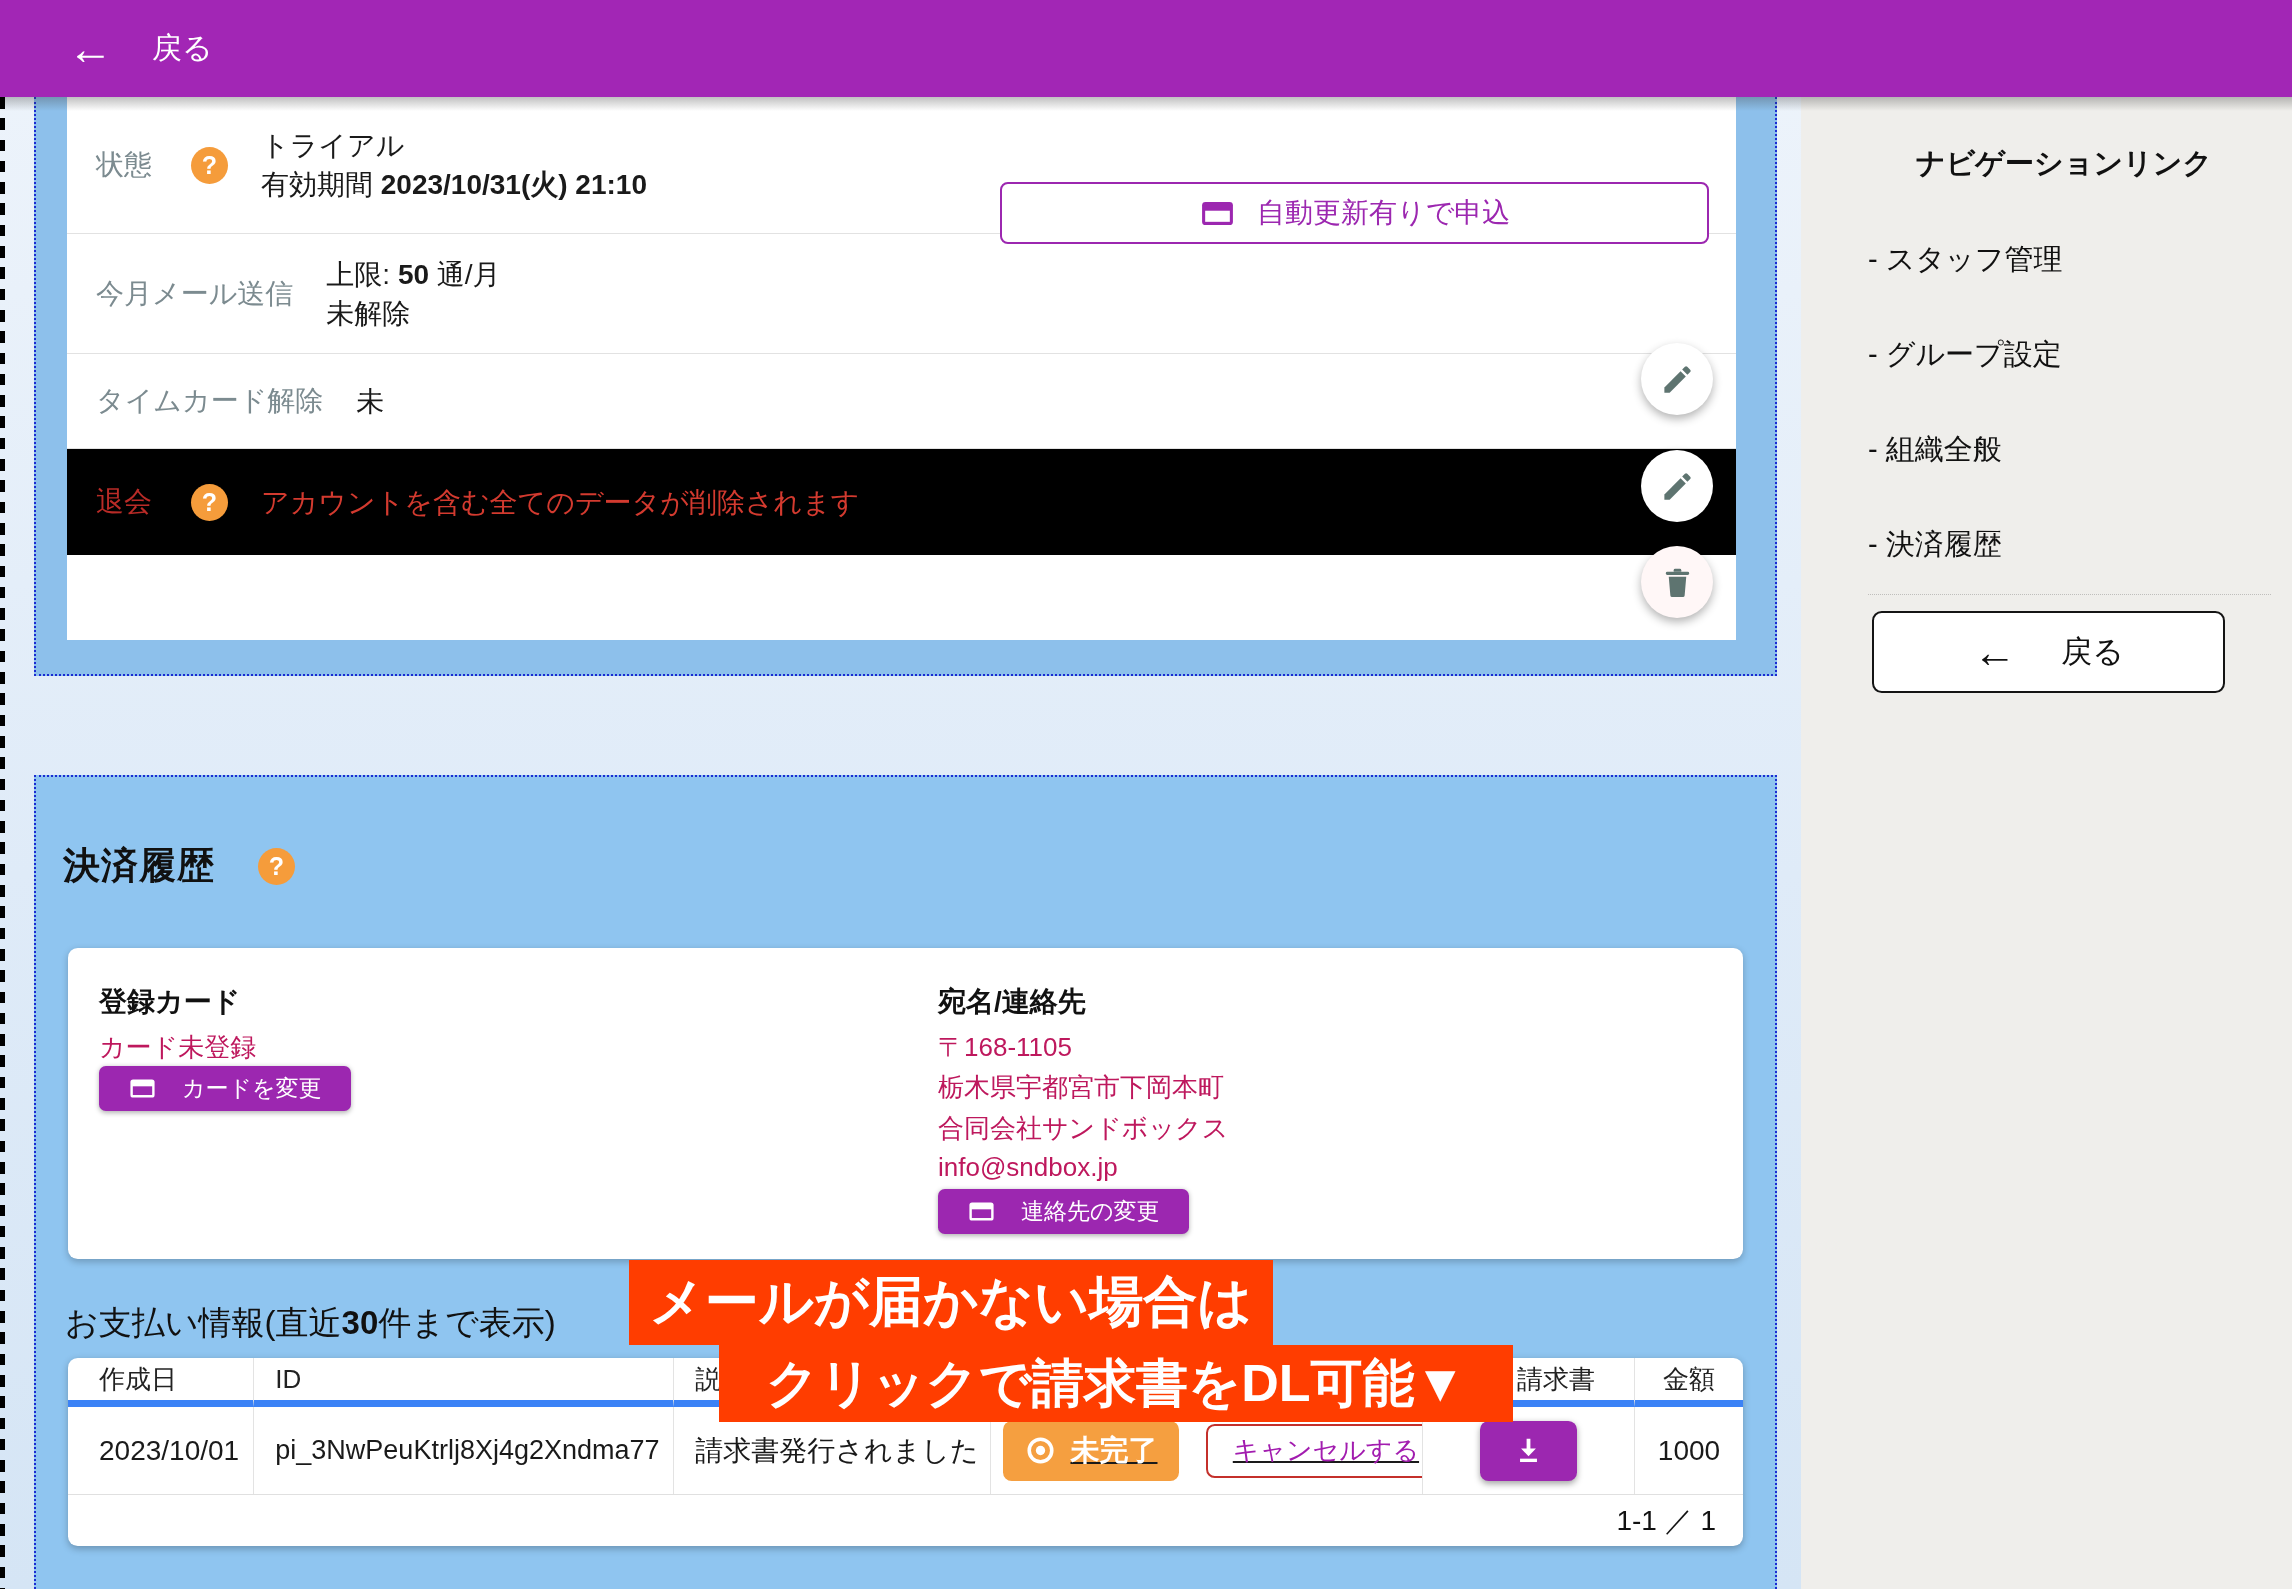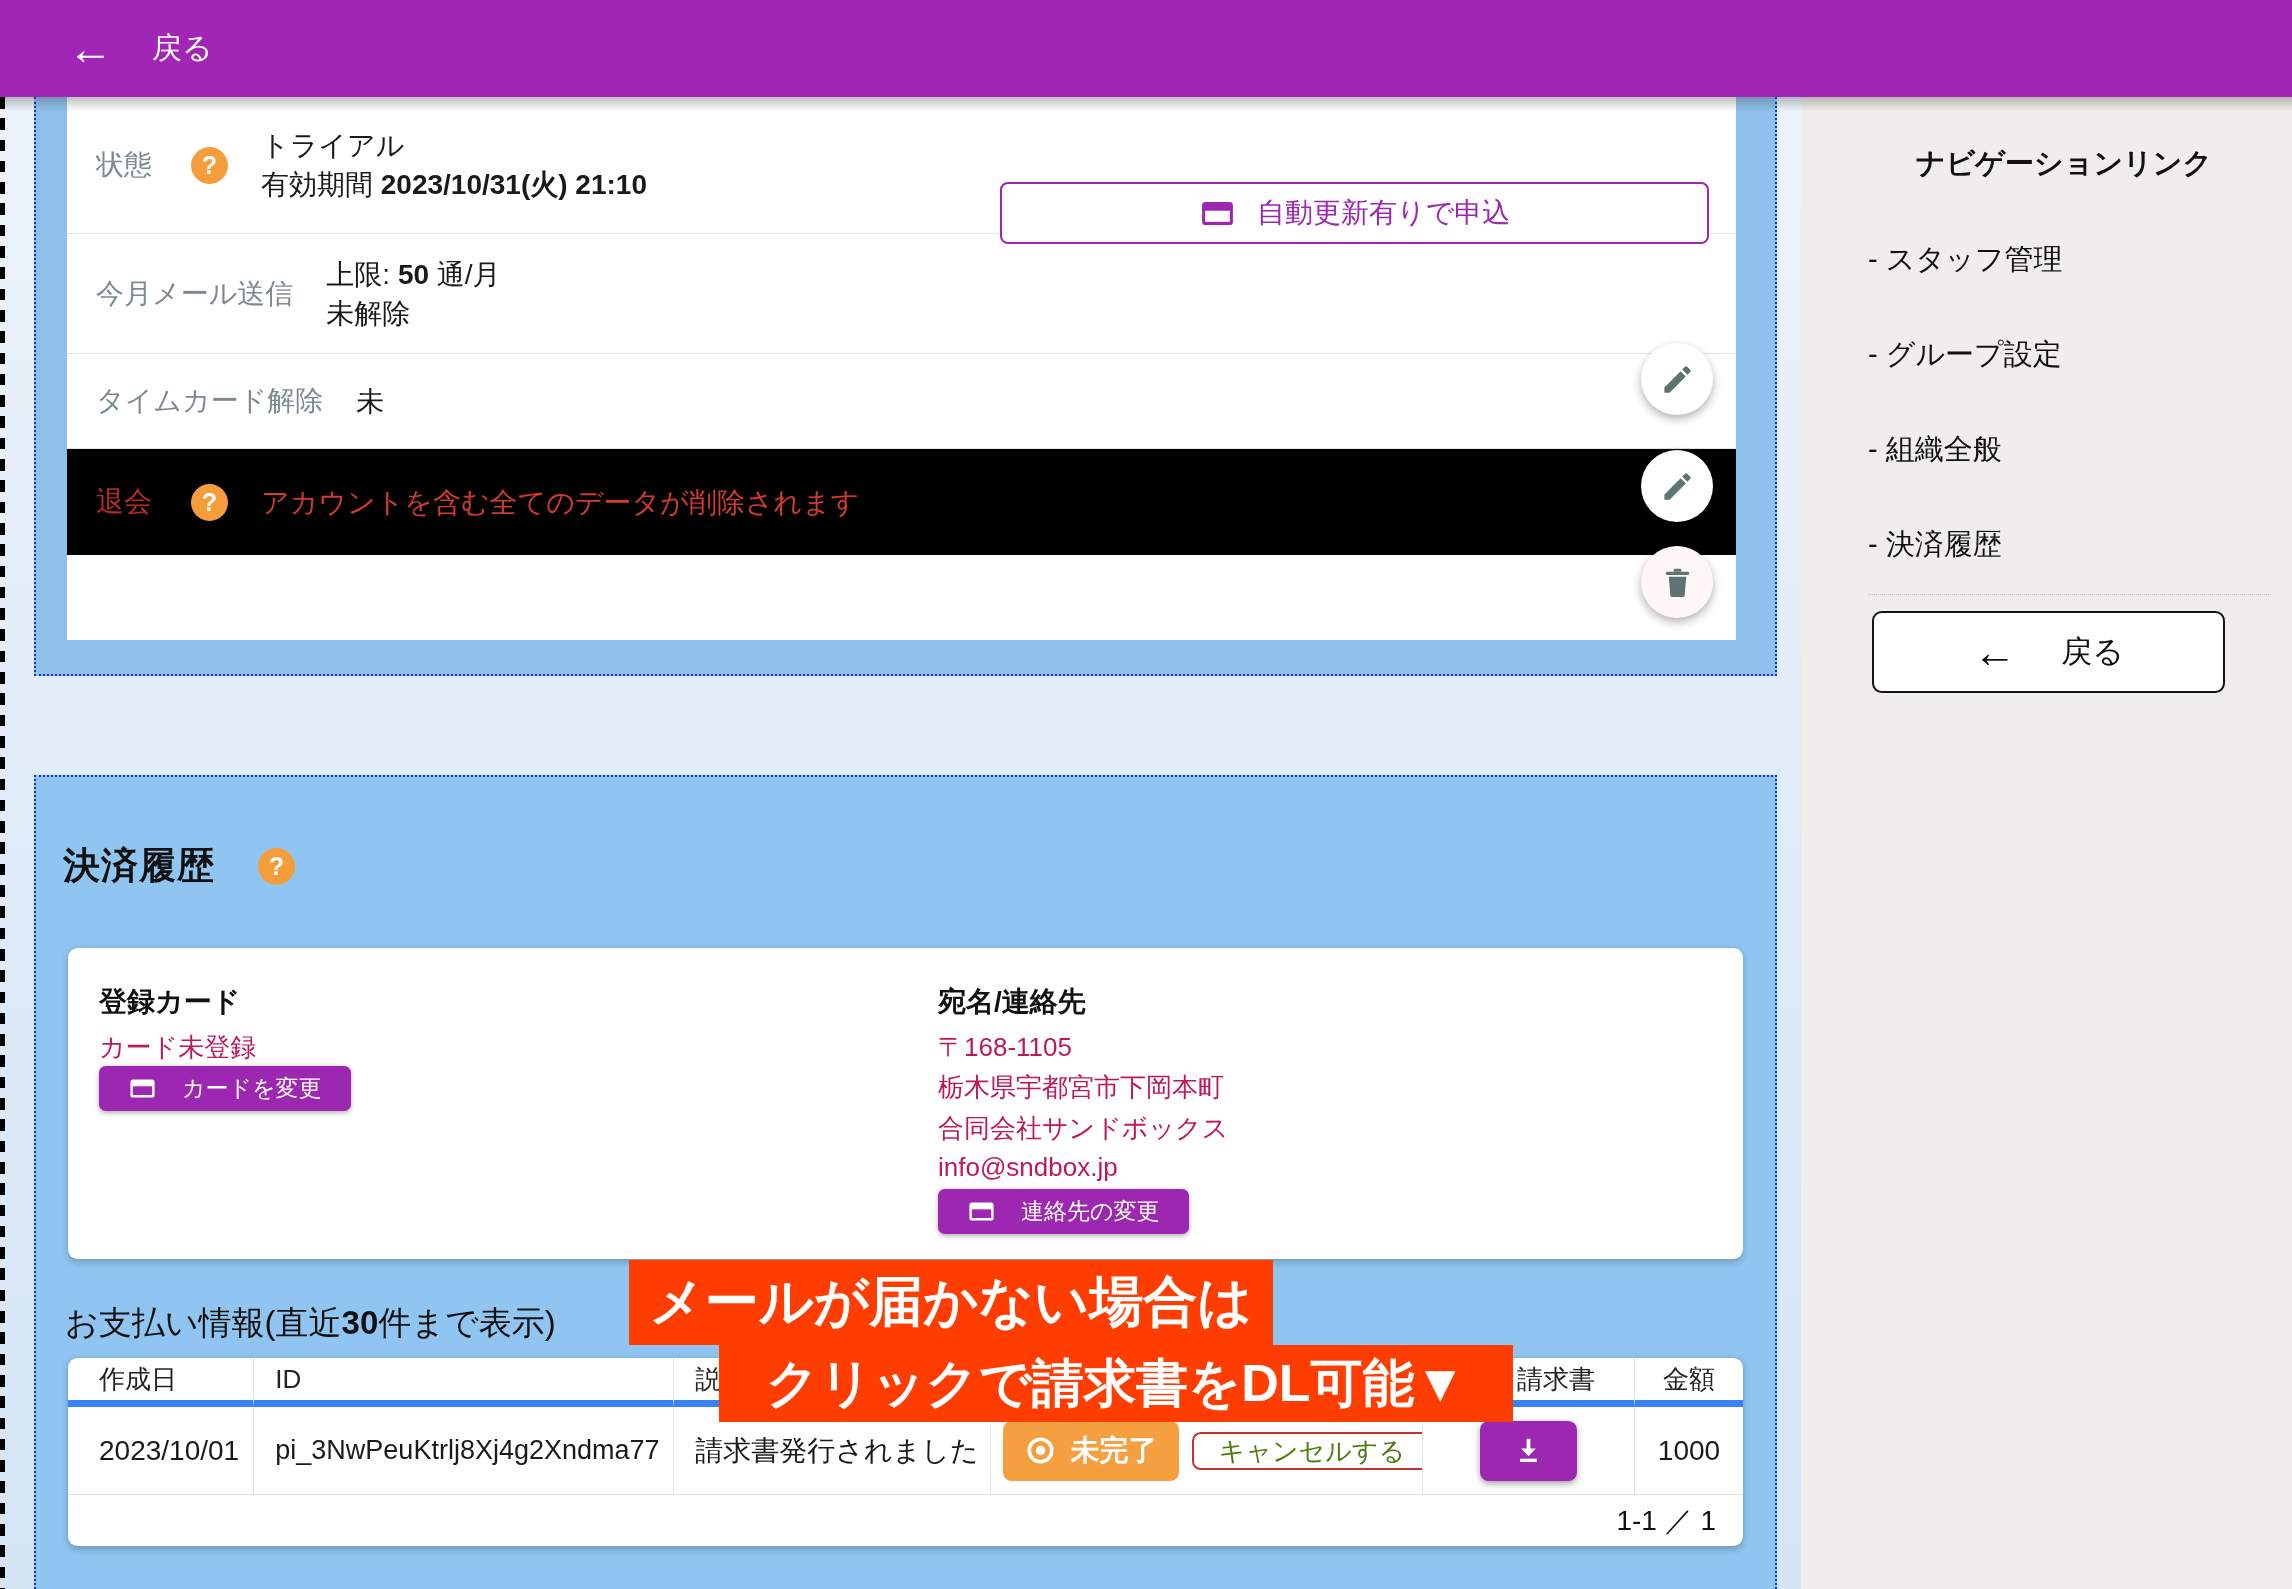--- a/index.html
+++ b/index.html
@@ -82,33 +82,33 @@
   .trow.body { height:87px; }
   .trow.foot { height:52px; border-top:1px solid #E0E0E0; justify-content:flex-end;
                align-items:center; padding-right:27px; font-size:28px; color:#111; }
   .tc { display:flex; align-items:center; border-right:1px solid #E3E3E3; padding-left:21.3px;
         font-size:26px; color:#222; overflow:hidden; }
   .trow.head .tc { border-bottom:7px solid #3b82f6; }
   .tc:last-child { border-right:none; }
   .c1 { width:186px; padding-left:31px; }
   .c2 { width:420px; }
   .c3 { width:317px; }
-  .c4 { width:432px; padding-left:11.6px; gap:13px; }
+  .c4 { width:432px; padding-left:11.6px; gap:27px;text-decoration:underline; }
   .c5 { width:212px; justify-content:center; padding-left:0; }
   .c6 { width:108px; justify-content:center; padding-left:0; }
   .trow.head .c5 { padding-left:68px; justify-content:flex-start; }
   .trow.body .tc { font-size:28px; color:#1A1A1A; }
   .trow.body .c2 { font-size:27px; }
 
   .status-badge { display:inline-flex; align-items:center; gap:13.6px; height:60px; padding:0 21.3px;
                   background:#F59F40; border-radius:8.7px; color:#fff; font-size:29px;
                   font-weight:bold; flex-shrink:0; }
   .status-badge svg { width:33px; height:33px; }
-  .cancel-btn { height:38px; padding:0 25px; background:#fff; border:2.4px solid #C4302B;
-                border-radius:8.7px; color:#4d7c0f; font-size:26px; cursor:pointer; flex-shrink:0; }
+  .cancel-btn { height:54px; padding:0 25px; background:#fff; border:2.4px solid #C4302B;
+                border-radius:8.7px; color:#a21caf; font-size:26px; cursor:pointer; flex-shrink:0; }
   .dl-btn { width:97px; height:60px; background:#9C27B0; border:none; border-radius:8.7px;
             display:flex; align-items:center; justify-content:center; cursor:pointer;
             box-shadow:0 2.9px 6.8px rgba(0,0,0,.35); }
   .dl-btn svg { width:35px; height:35px; }
 
   
   .note { position:absolute; background:#FF3D00; color:#fff; font-weight:bold;
           white-space:nowrap; display:flex; align-items:center; justify-content:center;
           z-index:40; }
   .note1 { left:629px; top:1260px; width:644px; height:85px; font-size:54px; }

